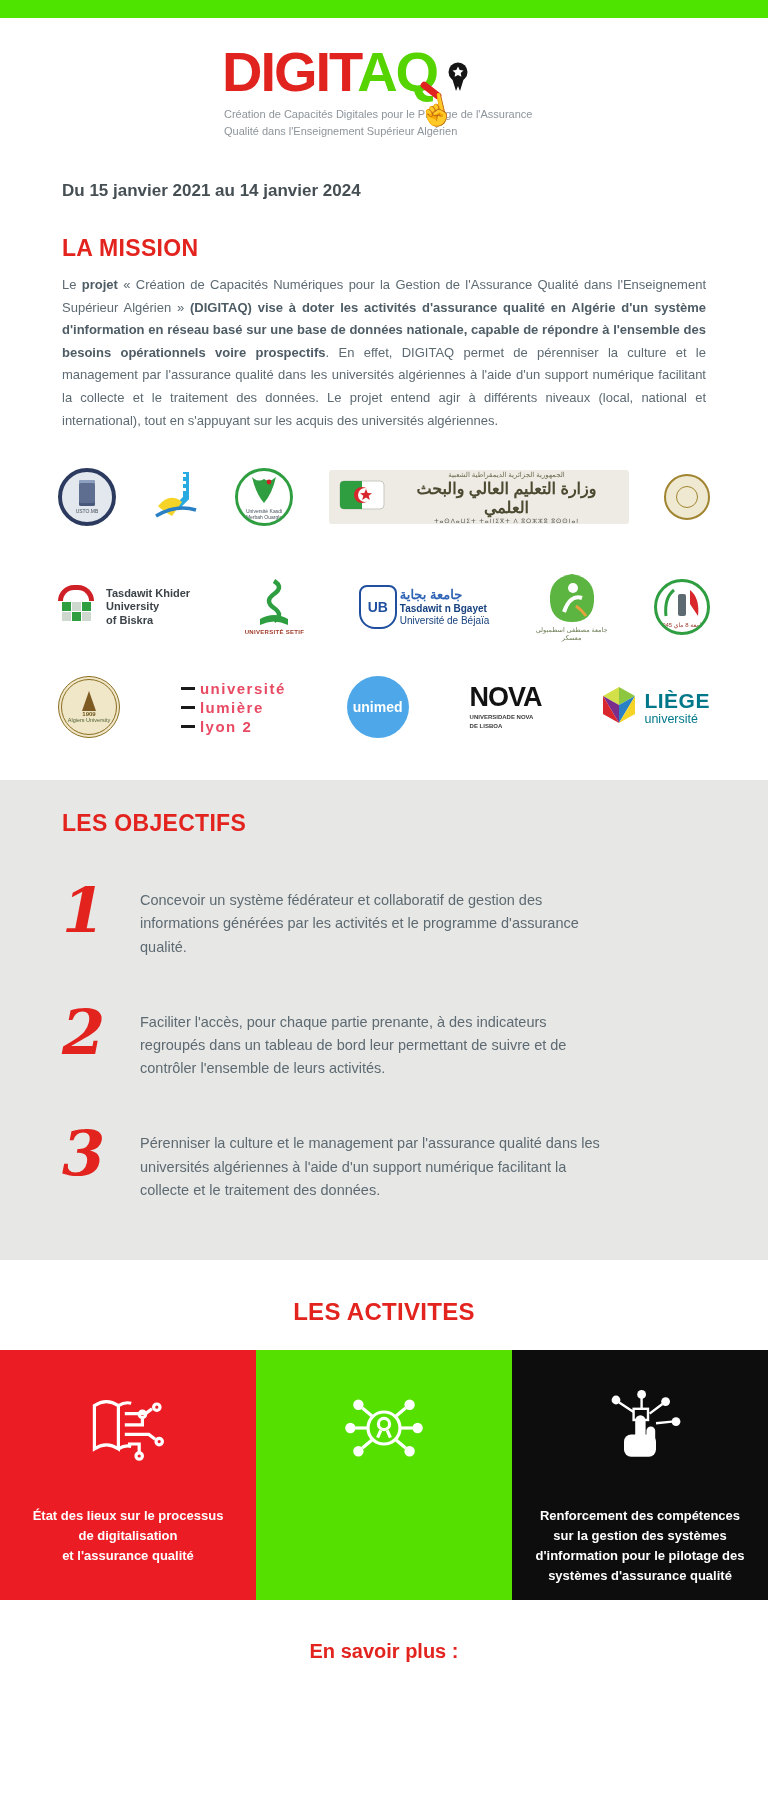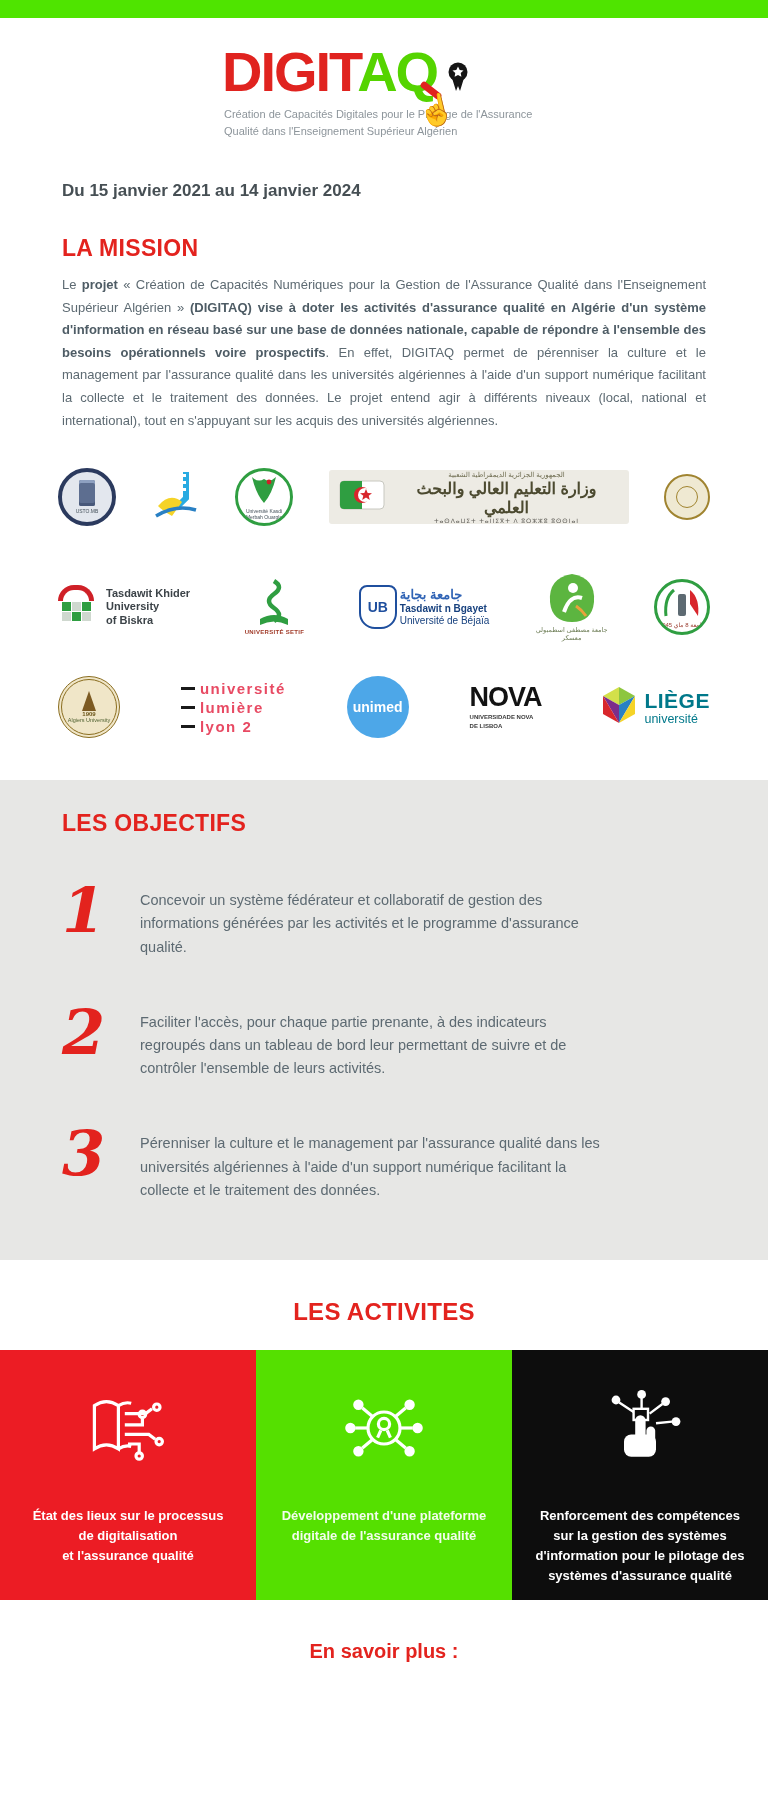--- a/index.html
+++ b/index.html
@@ -362,22 +362,20 @@
         <path d="M40 50 H24"></path>
           <circle cx="18" cy="50" r="4.5" fill="#ffffff"></circle>
         <path d="M80 50 H96"></path>
           <circle cx="102" cy="50" r="4.5" fill="#ffffff"></circle>
         <path d="M46 64 L33 75"></path>
           <circle cx="28" cy="79" r="4.5" fill="#ffffff"></circle>
         <path d="M74 64 L87 75"></path>
           <circle cx="92" cy="79" r="4.5" fill="#ffffff"></circle>
       </svg>
     </span>
-    <div class="card-caption">Développement d'une plateforme
-digitale de l'assurance qualité</div>
   </div>
 
   <div class="card card-black">
     <span>
       <svg width="96" height="80" viewBox="0 0 120 100">
         <g stroke="#ffffff" stroke-width="3" fill="none">
           <path d="M34 18 L52 30 M62 12 L62 26 M88 20 L72 32 M100 42 L80 44"></path>
           <rect x="52" y="26" width="18" height="14"></rect>
         </g>
         <circle cx="30" cy="15" r="5.5" fill="#ffffff"></circle>

